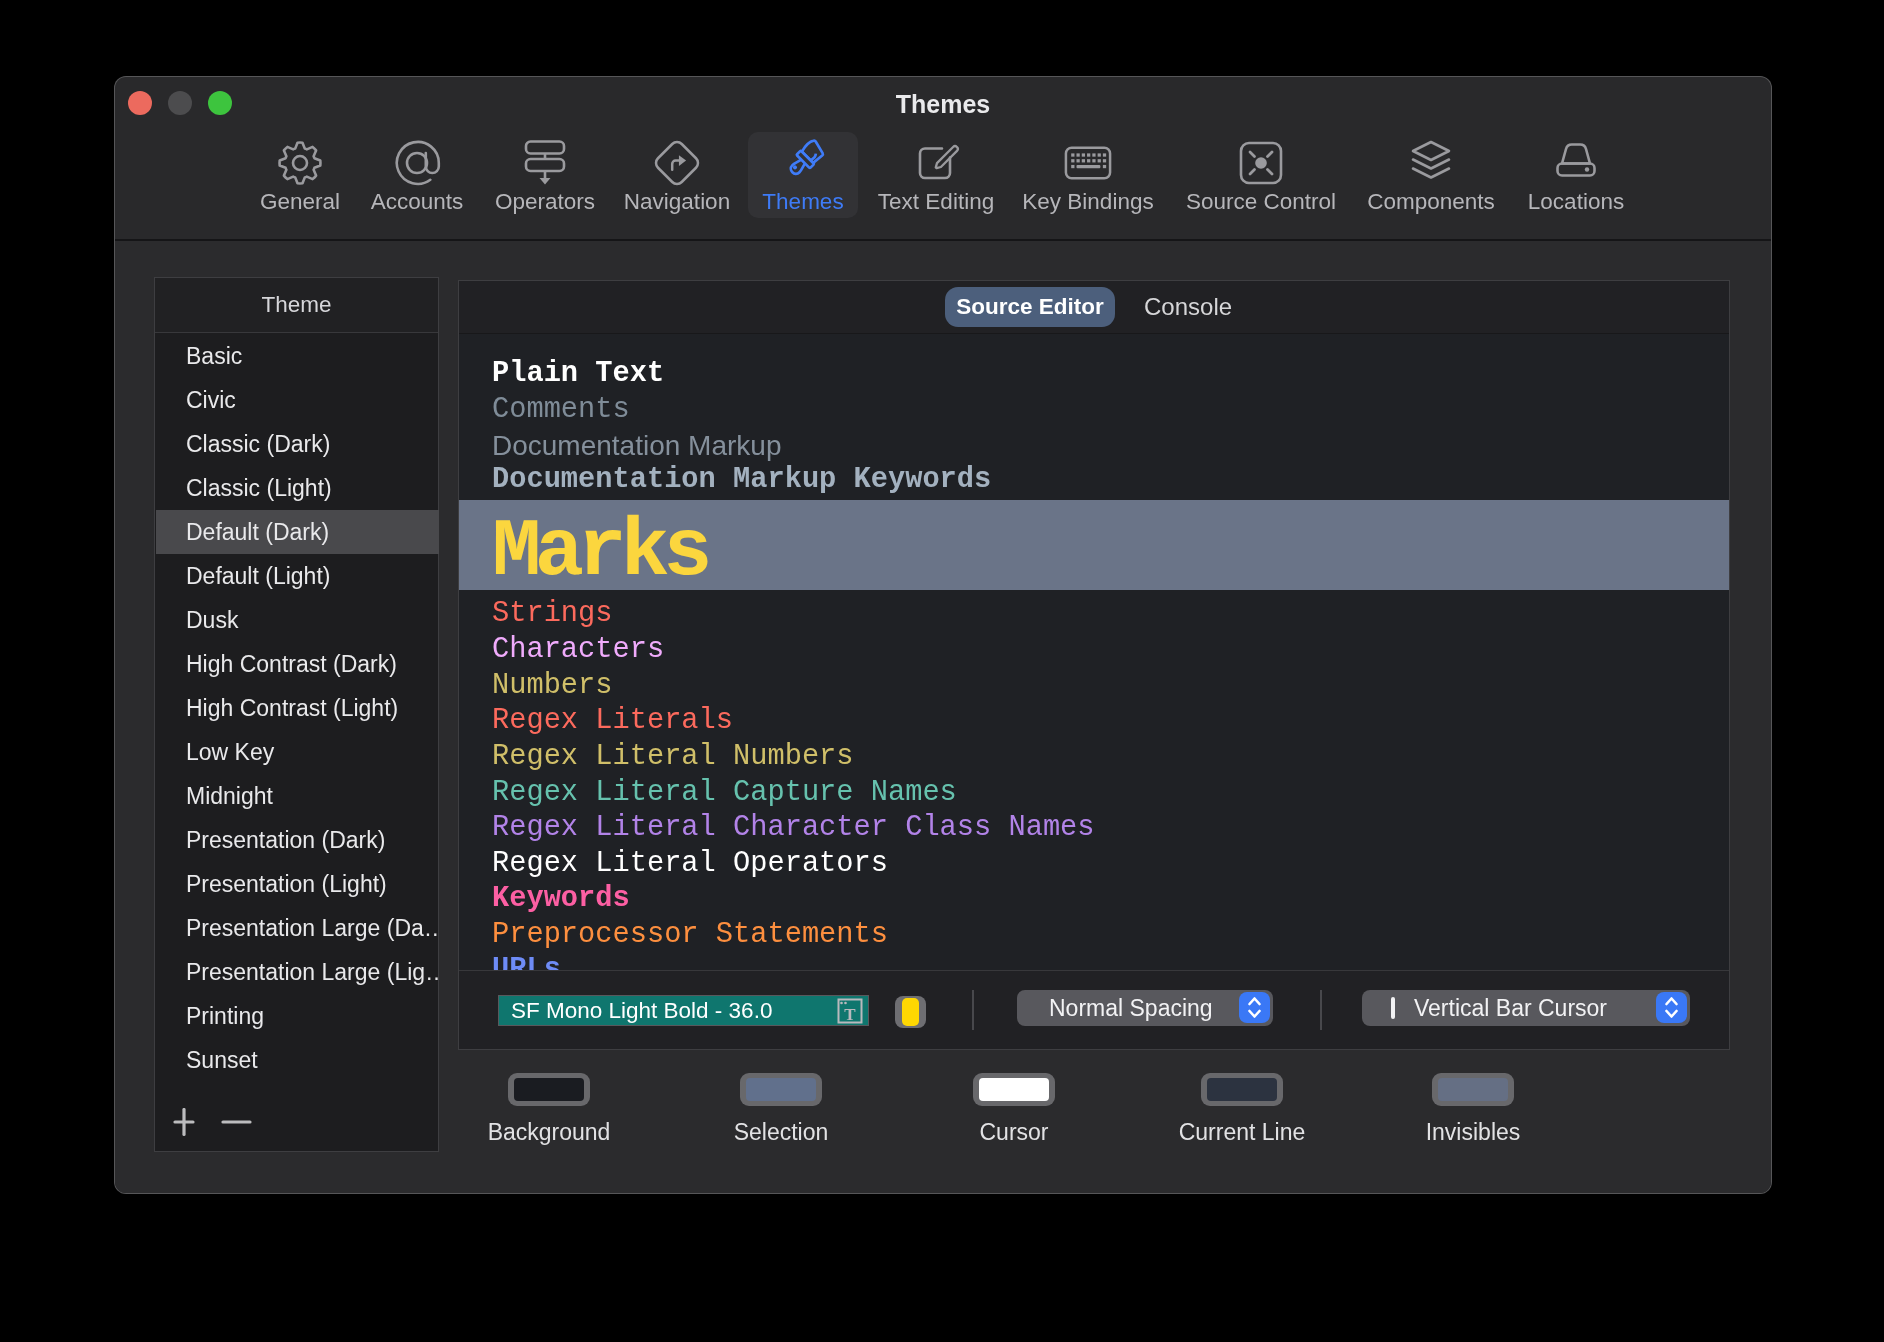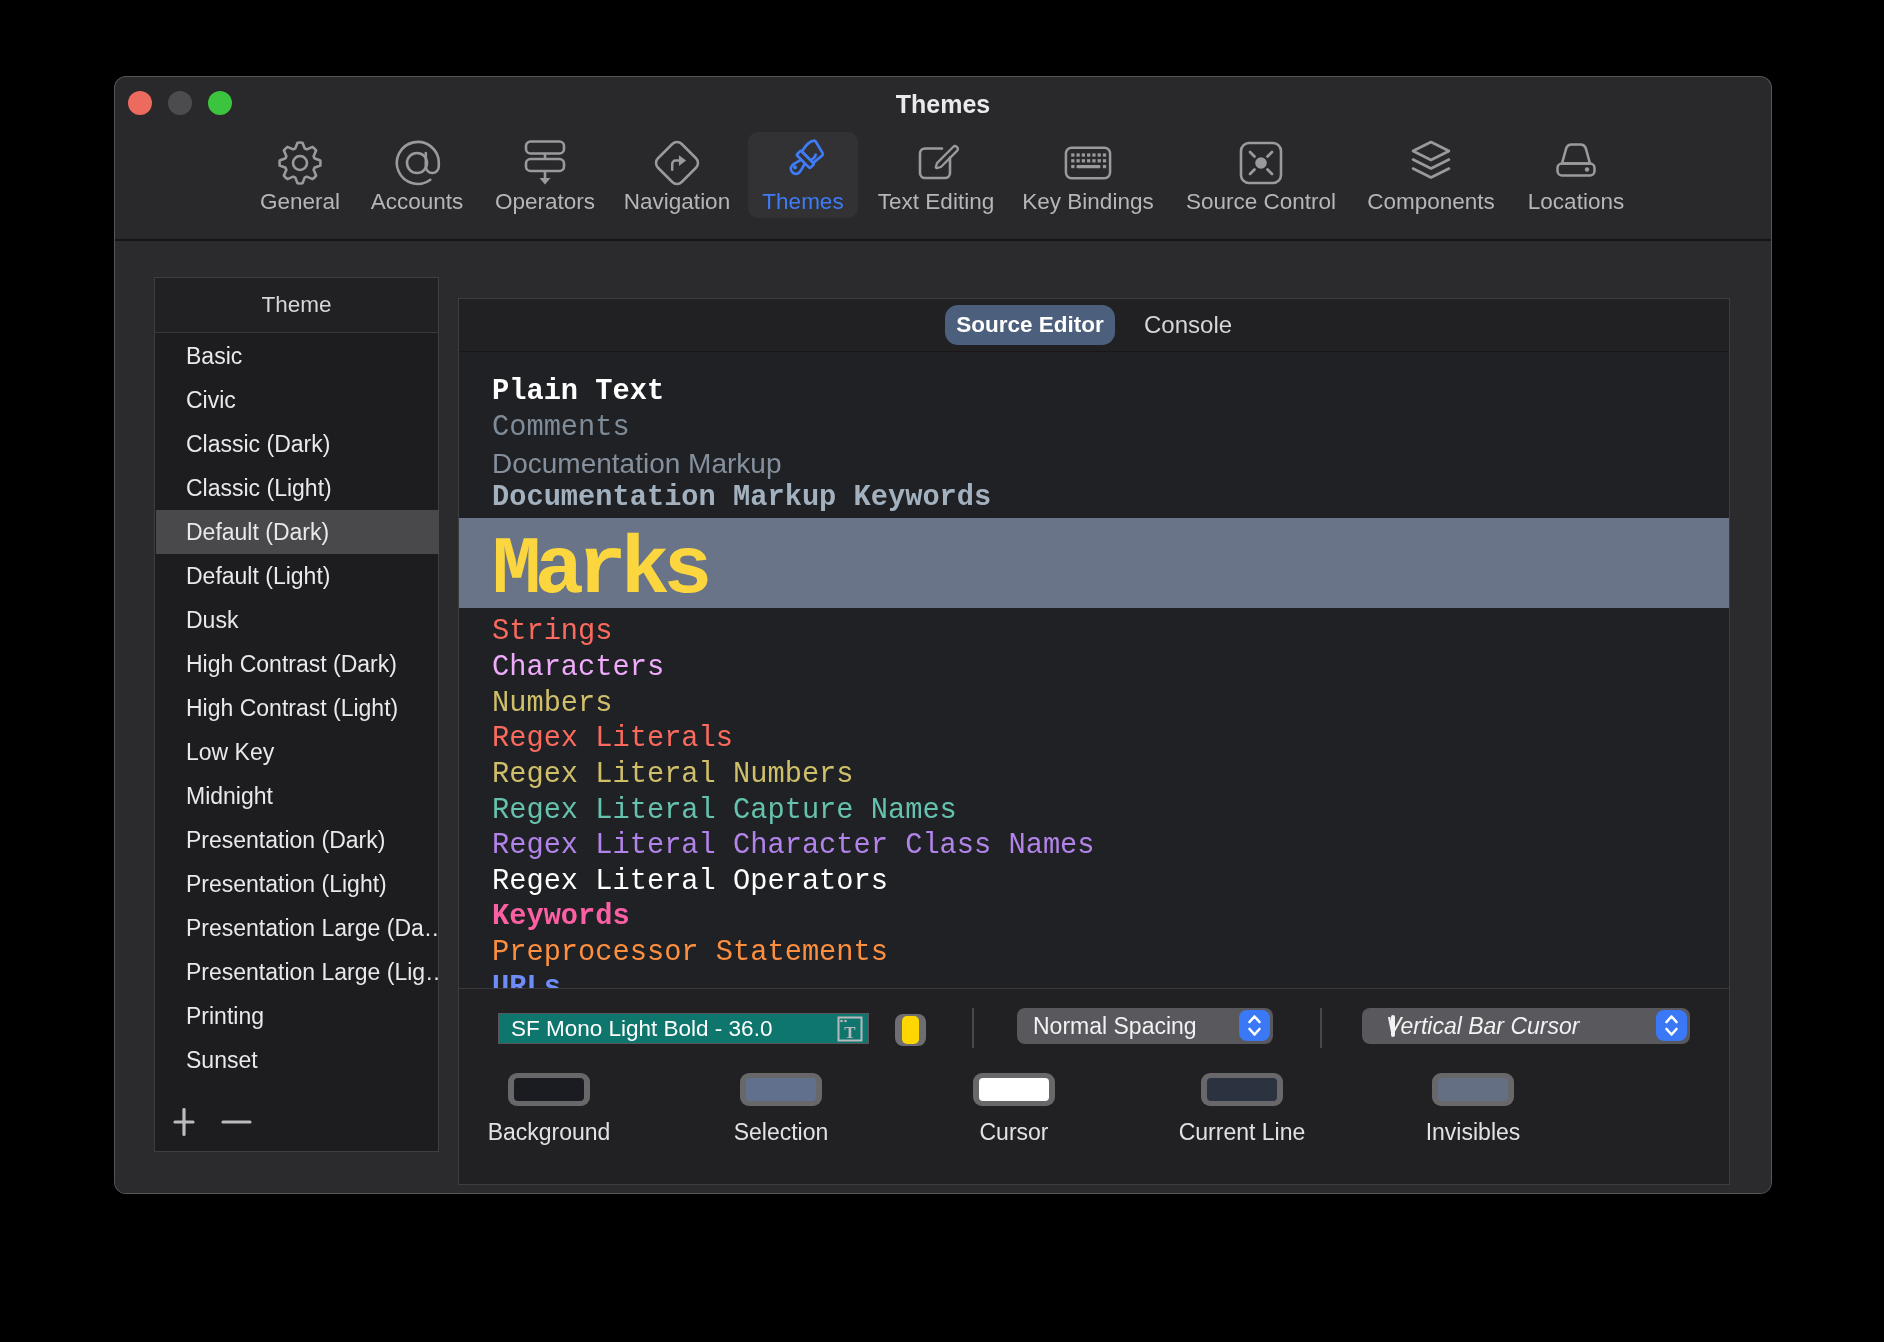--- a/index.html
+++ b/index.html
@@ -15,21 +15,21 @@
   .titem .lbl{position:absolute;left:50%;transform:translateX(-50%);top:59px;font-size:22.5px;line-height:24px;color:#b6b6ba;white-space:nowrap;}
   #tdiv{position:absolute;left:0;top:162px;width:100%;height:2px;background:#151517;}
   
   #sidebar{position:absolute;left:39px;top:200px;width:285px;height:875px;background:#1d1d1f;border:1px solid #3e3e41;}
   #sbhead{position:absolute;left:0;top:0;width:100%;height:55px;border-bottom:1px solid #38383b;background:#212123;}
   #sbhead span{position:absolute;left:0;top:14px;width:100%;text-align:center;font-size:22.5px;color:#d6d6da;}
   .row{position:absolute;left:1px;width:283px;height:44px;font-size:23px;color:#e9e9eb;line-height:44px;padding-left:30px;white-space:nowrap;overflow:hidden;}
   .rowsel{background:#49494c;}
   #pm{position:absolute;left:10px;top:830px;}
   
-  #epanel{position:absolute;left:343px;top:221px;width:1272px;height:887px;background:#212124;border:1px solid #3e3e41;}
+  #epanel{position:absolute;left:343px;top:203px;width:1272px;height:770px;background:#212124;border:1px solid #3e3e41;}
   #tabbar{position:absolute;left:0;top:0;width:100%;height:53px;border-bottom:1px solid #18181a;}
   #pill{position:absolute;left:486px;top:6px;width:170px;height:40px;background:#4c5f7c;border-radius:13px;color:#fff;font-size:22.5px;font-weight:bold;text-align:center;line-height:40px;}
   #console{position:absolute;left:685px;top:6px;height:40px;color:#d6d6d8;font-size:24px;line-height:40px;}
   #ed{position:absolute;left:0;top:53px;width:1270px;height:636px;background:#1f2125;overflow:hidden;}
   .ln{position:absolute;left:33px;white-space:nowrap;font-family:"Liberation Mono",monospace;font-size:28.7px;line-height:30px;}
   .b{font-weight:bold;}
   #marksband{position:absolute;left:0;top:166px;width:1270px;height:90px;background:#6a7488;}
   #marks{position:absolute;left:33px;top:178px;font-family:"Liberation Mono",monospace;font-weight:bold;font-size:82px;letter-spacing:-6.4px;color:#fbd63e;line-height:82px;}
   
   #ctrls{position:absolute;left:0;top:689px;width:1270px;height:79px;border-top:1px solid #38383b;background:#212124;}
@@ -243,30 +243,30 @@
           <rect x="1.5" y="1.5" width="23" height="23" fill="none" stroke="#b9b9bd" stroke-width="2"></rect>
           <circle cx="4.5" cy="5" r="1.3" fill="#b9b9bd"></circle>
             <circle cx="8.5" cy="5" r="1.3" fill="#b9b9bd"></circle>
           <text x="13" y="21.5" text-anchor="middle" font-family="Liberation Serif,serif" font-size="17" font-weight="bold" fill="#b9b9bd">T</text>
         </svg>
       </div>
       <div style="position:absolute;left:436px;top:25px;width:31px;height:32px;background:#6e6e72;border-radius:8px;">
         <div style="position:absolute;left:7px;top:2px;width:17px;height:28px;background:#fed702;border-radius:5px;"></div>
       </div>
       <div class="vsep" style="left:513px;"></div>
-      <div class="popup" id="pop1" style="left:558px;width:256px;padding-left:16px;">Normal Spacing<div class="stepper" style="left:222px;">
+      <div class="popup" id="pop1" style="left:558px;width:256px;padding-left:32px;">Normal Spacing<div class="stepper" style="left:222px;">
         <svg width="31" height="31" viewBox="0 0 31 31">
               <g fill="none" stroke="#fff" stroke-width="2.6" stroke-linecap="round" stroke-linejoin="round">
                 <path d="M10.5,12 L15.5,6.5 L20.5,12"></path>
                 <path d="M10.5,19 L15.5,24.5 L20.5,19"></path>
               </g>
             </svg>
       </div></div>
       <div class="vsep" style="left:861px;"></div>
-      <div class="popup" id="pop2" style="left:903px;width:328px;padding-left:24px;font-style:italic;">Vertical Bar Cursor
+      <div class="popup" id="pop2" style="left:903px;width:328px;padding-left:52px;">Vertical Bar Cursor
         <div style="position:absolute;left:29px;top:7px;width:4px;height:22px;background:#f2f2f4;border-radius:2px;"></div>
         <div class="stepper" style="left:294px;">
         <svg width="31" height="31" viewBox="0 0 31 31">
               <g fill="none" stroke="#fff" stroke-width="2.6" stroke-linecap="round" stroke-linejoin="round">
                 <path d="M10.5,12 L15.5,6.5 L20.5,12"></path>
                 <path d="M10.5,19 L15.5,24.5 L20.5,19"></path>
               </g>
             </svg>
       </div></div>
     </div>

